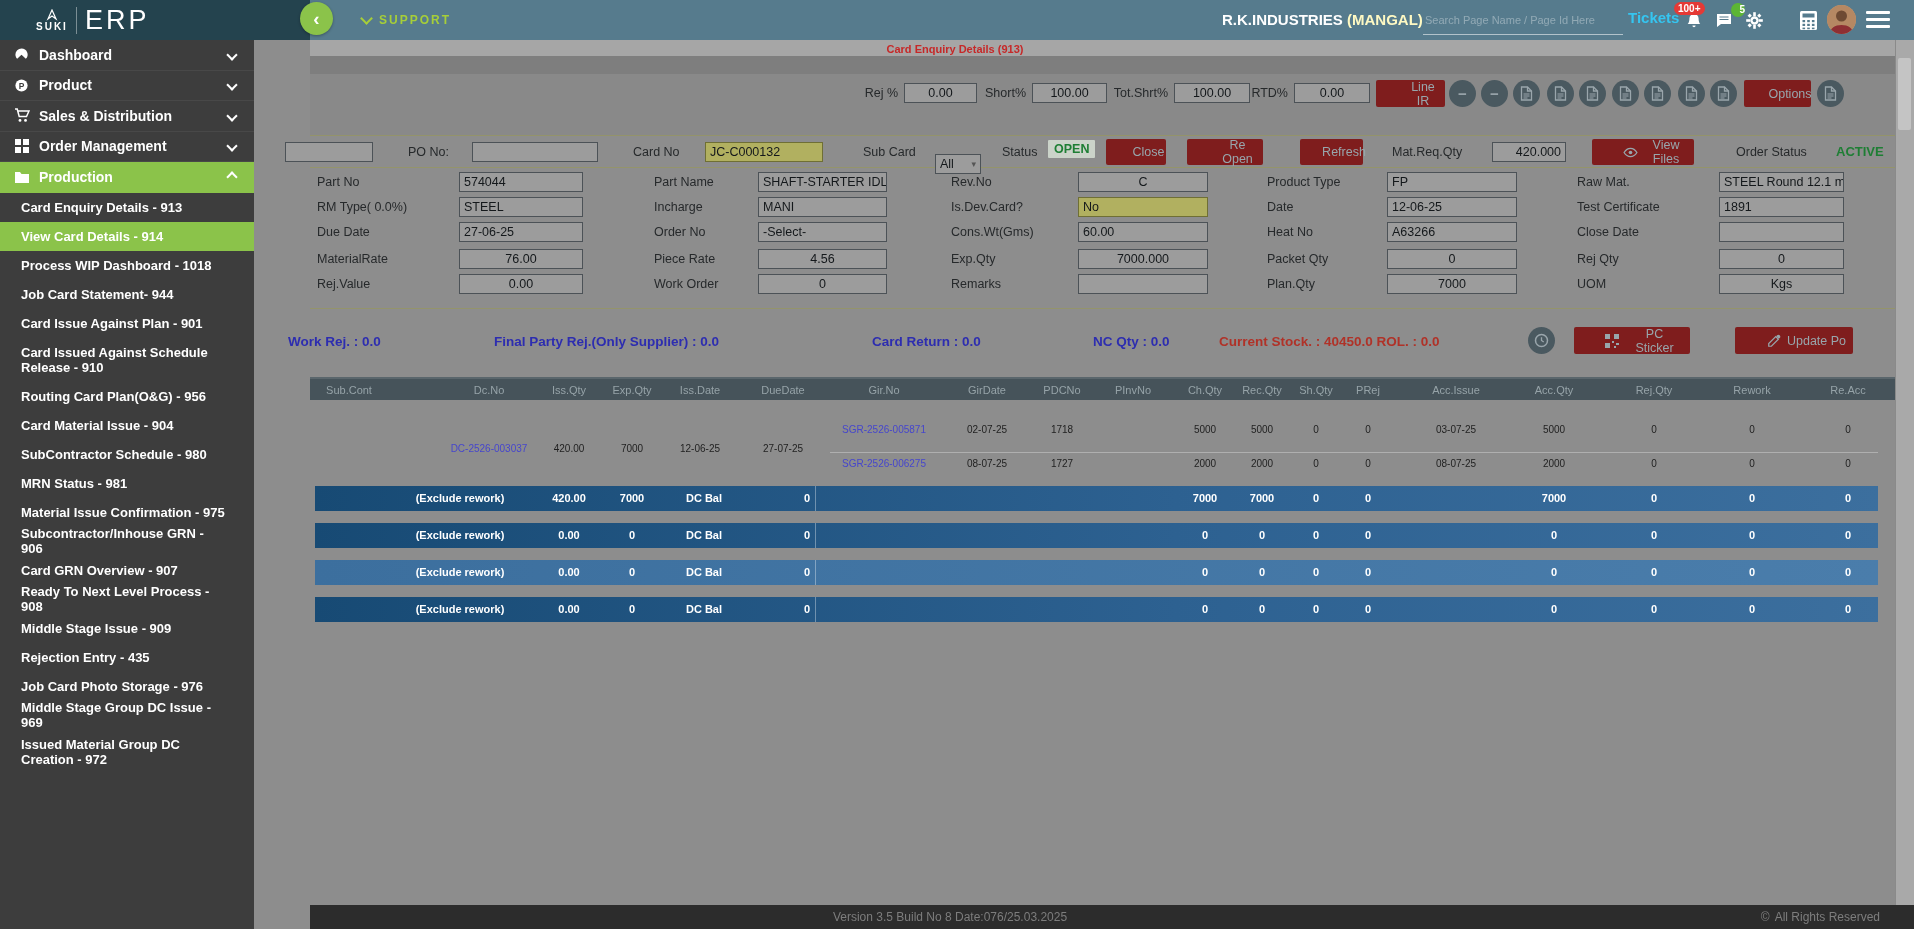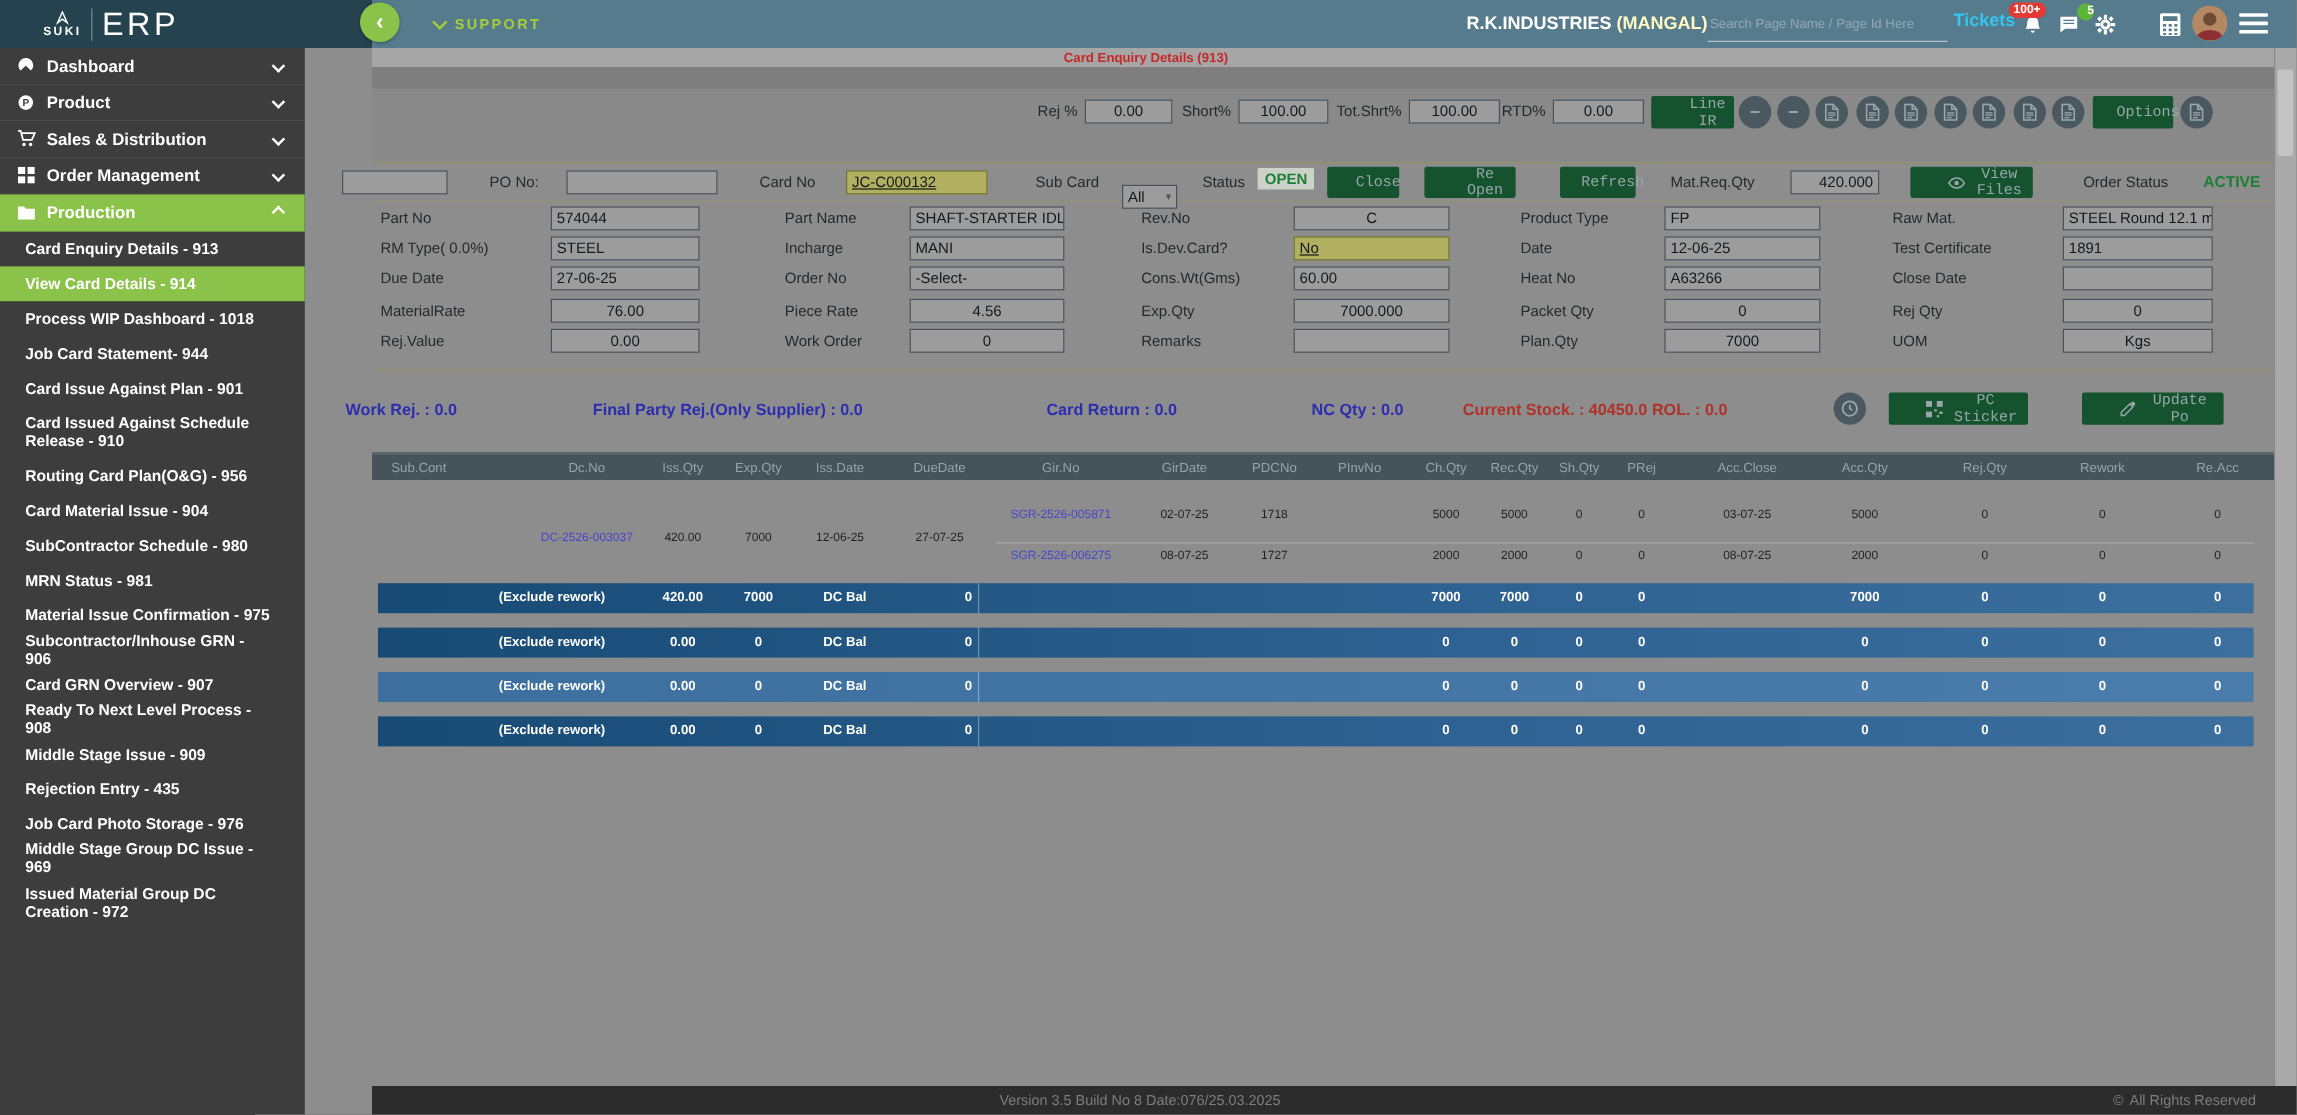--- a/index.html
+++ b/index.html
@@ -36,24 +36,24 @@
   .menu-item{display:flex;align-items:center;height:30.5px;color:#fff;font-size:14px;font-weight:bold;padding:0 18px 0 13px;border-bottom:1px solid rgba(255,255,255,.06);box-sizing:border-box;}
   .menu-item .mico{width:17px;margin-right:9px;display:flex;justify-content:center;}
   .menu-item .mlabel{flex:1;}
   .menu-item .chv{width:6px;height:6px;border-width:2px;color:#fff;}
   .menu-item.active{background:#8bc34a;border-bottom:none;}
   .sub-item{display:flex;align-items:center;color:#fff;font-size:13px;font-weight:bold;padding:0 28px 0 21px;box-sizing:border-box;line-height:15px;}
   .sub-item.selected{background:#8bc34a;}
   
   .oline{position:absolute;left:310px;width:1586px;border-top:1px solid rgba(155,155,80,.55);}
   .inp{position:absolute;height:20px;background:#9c9c9c;border:1px solid #4c5257;box-sizing:border-box;font-size:12.5px;color:#14181b;padding:1px 4px;overflow:hidden;white-space:nowrap;line-height:17px;}
-  .inp.olive{background:#b1b060;border-color:#6f6f35;text-decoration:underline;}
+  .inp.olive{background:#b1b060;border-color:#6f6f35;}
   .inp.center{text-align:center;}
   .flabel{position:absolute;font-size:12.5px;color:#26292b;white-space:nowrap;}
-  .btn{position:absolute;background:#14532d;color:#98a6ac;border:none;border-radius:2px;font-size:12.5px;font-family:Liberation Mono, monospace;display:flex;align-items:center;justify-content:center;gap:6px;box-sizing:border-box;padding-left:31px;}
+  .btn{position:absolute;background:#7f1d1d;color:#98a6ac;border:none;border-radius:2px;font-size:12.5px;font-family:Liberation Sans, sans-serif;display:flex;align-items:center;justify-content:center;gap:6px;box-sizing:border-box;padding-left:31px;}
   .cbtn{position:absolute;width:27px;height:27px;border-radius:50%;background:#4a5960;color:#9aa6ac;display:flex;align-items:center;justify-content:center;}
   .statustx{position:absolute;font-weight:bold;font-size:12.5px;color:#1e7e34;}
   .chip{background:#cbd3c9;padding:2px 6px;border-radius:1px;}
   .bluetx{position:absolute;font-size:13.5px;font-weight:bold;color:#2d2db0;white-space:nowrap;}
   .redtx{position:absolute;font-size:13.5px;font-weight:bold;color:#b03228;white-space:nowrap;}
   
   #thead{position:absolute;left:310px;top:377px;width:1586px;height:23px;background:#46535a;border-top:2px solid #5a666c;box-sizing:border-box;}
   .hcell{position:absolute;top:5px;transform:translateX(-50%);font-size:11px;color:#96a3a8;white-space:nowrap;}
   .dcell{position:absolute;transform:translateX(-50%);font-size:10px;color:#1f1f1f;white-space:nowrap;}
   .dcell.link{color:#4646cc;}
@@ -319,21 +319,21 @@
         <div class="hcell" style="left: 390px;">Iss.Date</div>
         <div class="hcell" style="left: 473px;">DueDate</div>
         <div class="hcell" style="left: 574px;">Gir.No</div>
         <div class="hcell" style="left: 677px;">GirDate</div>
         <div class="hcell" style="left: 752px;">PDCNo</div>
         <div class="hcell" style="left: 823px;">PInvNo</div>
         <div class="hcell" style="left: 895px;">Ch.Qty</div>
         <div class="hcell" style="left: 952px;">Rec.Qty</div>
         <div class="hcell" style="left: 1006px;">Sh.Qty</div>
         <div class="hcell" style="left: 1058px;">PRej</div>
-        <div class="hcell" style="left: 1146px;">Acc.Close</div>
+        <div class="hcell" style="left: 1146px;">Acc.Issue</div>
         <div class="hcell" style="left: 1244px;">Acc.Qty</div>
         <div class="hcell" style="left: 1344px;">Rej.Qty</div>
         <div class="hcell" style="left: 1442px;">Rework</div>
         <div class="hcell" style="left: 1538px;">Re.Acc</div>
       </div>
     <div id="tbody">
         <div class="dcell link" style="left: 489px; top: 443px;">DC-2526-003037</div>
         <div class="dcell" style="left: 569px; top: 443px;">420.00</div>
         <div class="dcell" style="left: 632px; top: 443px;">7000</div>
         <div class="dcell" style="left: 700px; top: 443px;">12-06-25</div>

